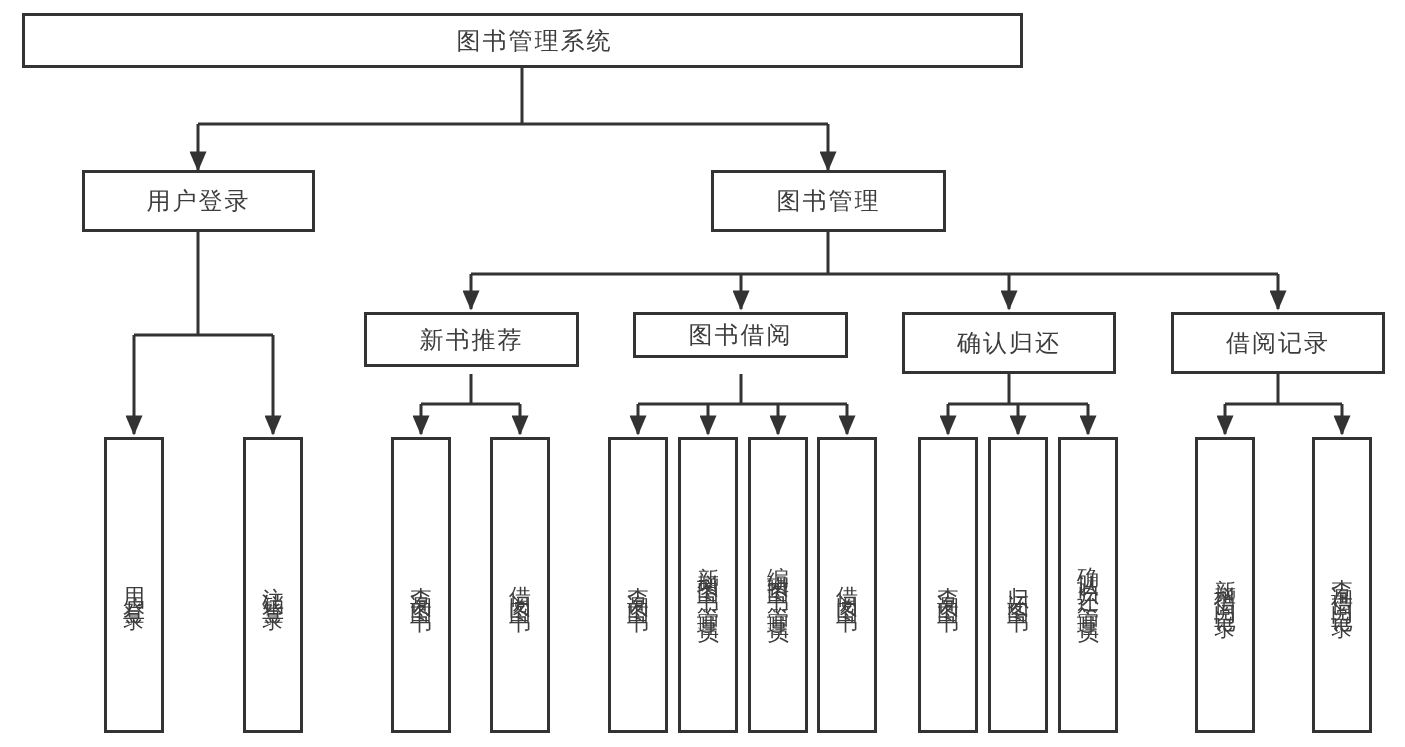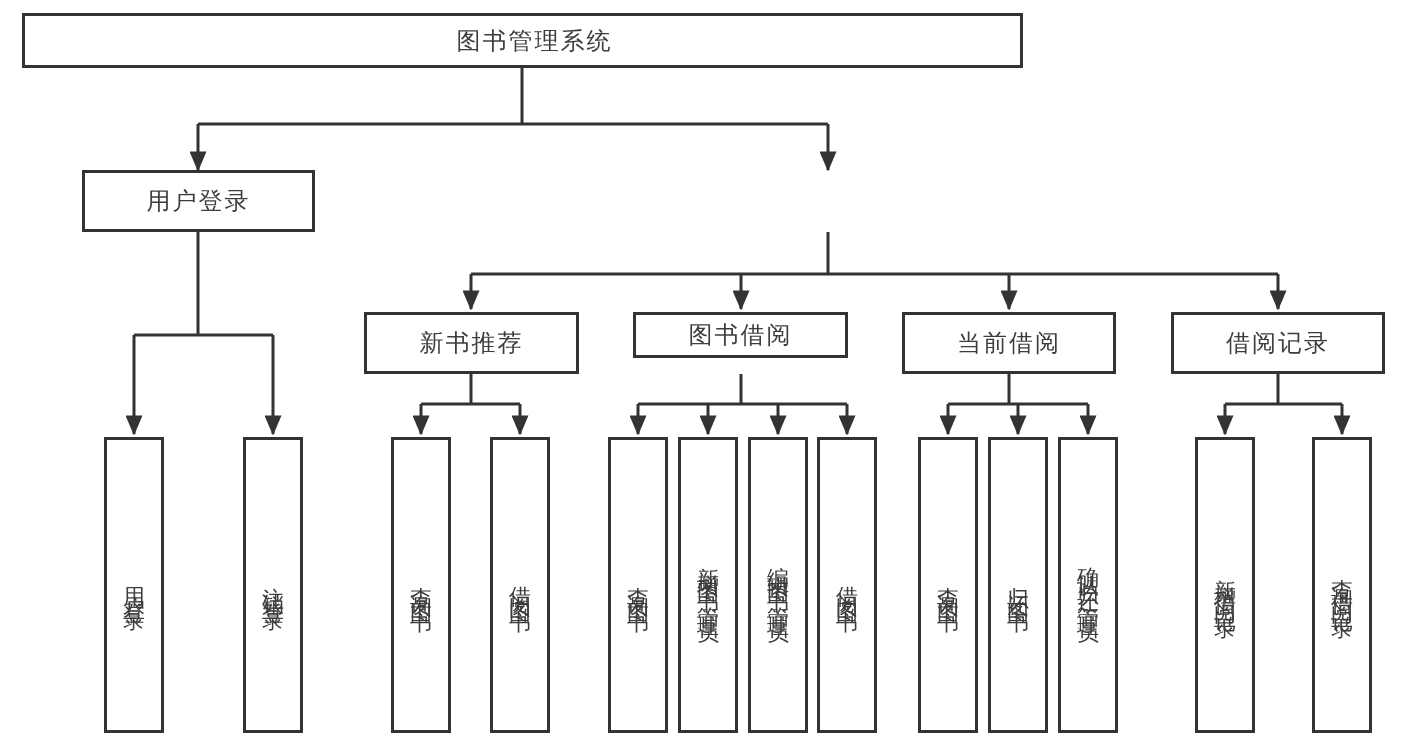--- a/index.html
+++ b/index.html
@@ -113,29 +113,32 @@
     </g>
   </svg>
 
   <div class="box root" style="left:22px; top:13px; width:1001px; height:55px;padding-left:24px;">
     <span class="hlabel">图书管理系统</span>
   </div>
 
   <div class="box" style="left:82px; top:170px; width:233px; height:62px;">
     <span class="hlabel">用户登录</span>
   </div>
+  <div class="box" style="left:711px; top:170px; width:235px; height:62px;">
+    <span class="hlabel">图书管理</span>
+  </div>
 
-  <div class="box" style="left:364px; top:312px; width:215px; height:62px;">
+  <div class="box" style="left:364px; top:312px; width:215px; height:55px;">
     <span class="hlabel">新书推荐</span>
   </div>
   <div class="box" style="left:633px; top:312px; width:215px; height:46px;">
     <span class="hlabel">图书借阅</span>
   </div>
   <div class="box" style="left:902px; top:312px; width:214px; height:62px;">
-    <span class="hlabel">当前借阅</span>
+    <span class="hlabel">确认归还</span>
   </div>
   <div class="box" style="left:1171px; top:312px; width:214px; height:62px;">
     <span class="hlabel">借阅记录</span>
   </div>
 
   <div class="box leaf" style="left:104px; top:437px; width:60px; height:296px;">
     <span class="vlabel">用户登录</span>
   </div>
   <div class="box leaf" style="left:243px; top:437px; width:60px; height:296px;">
     <span class="vlabel">注销登录</span>

